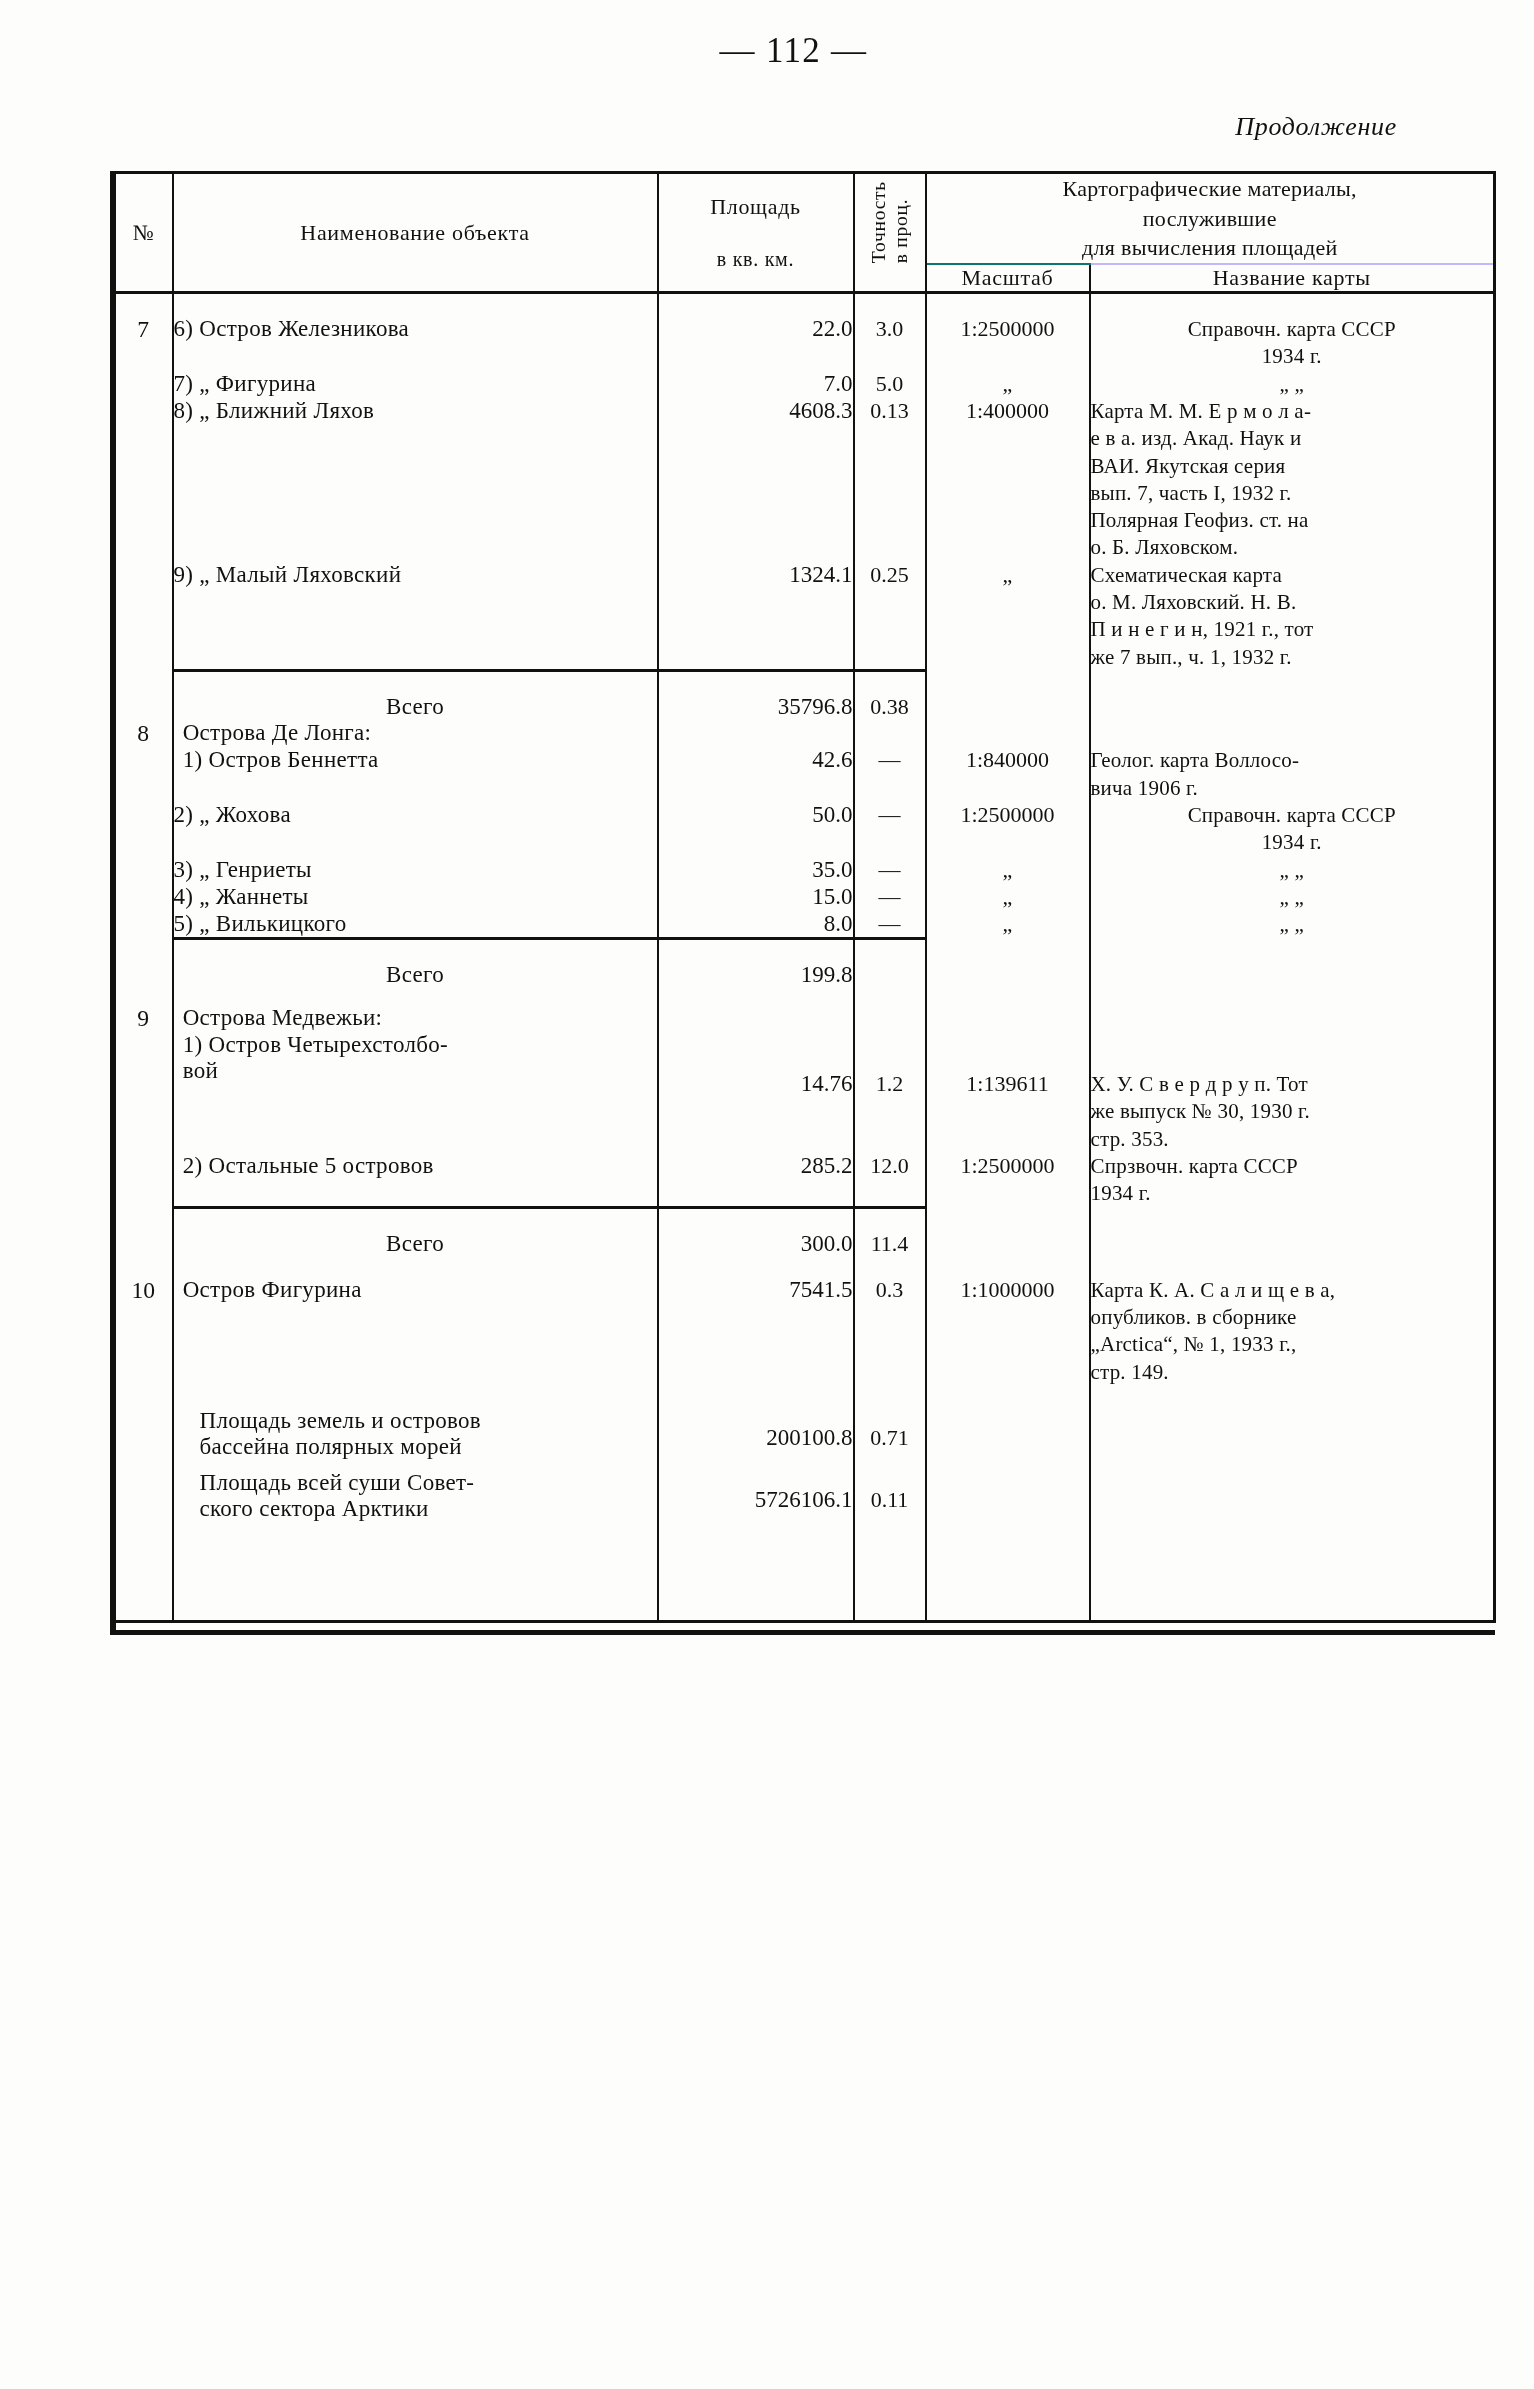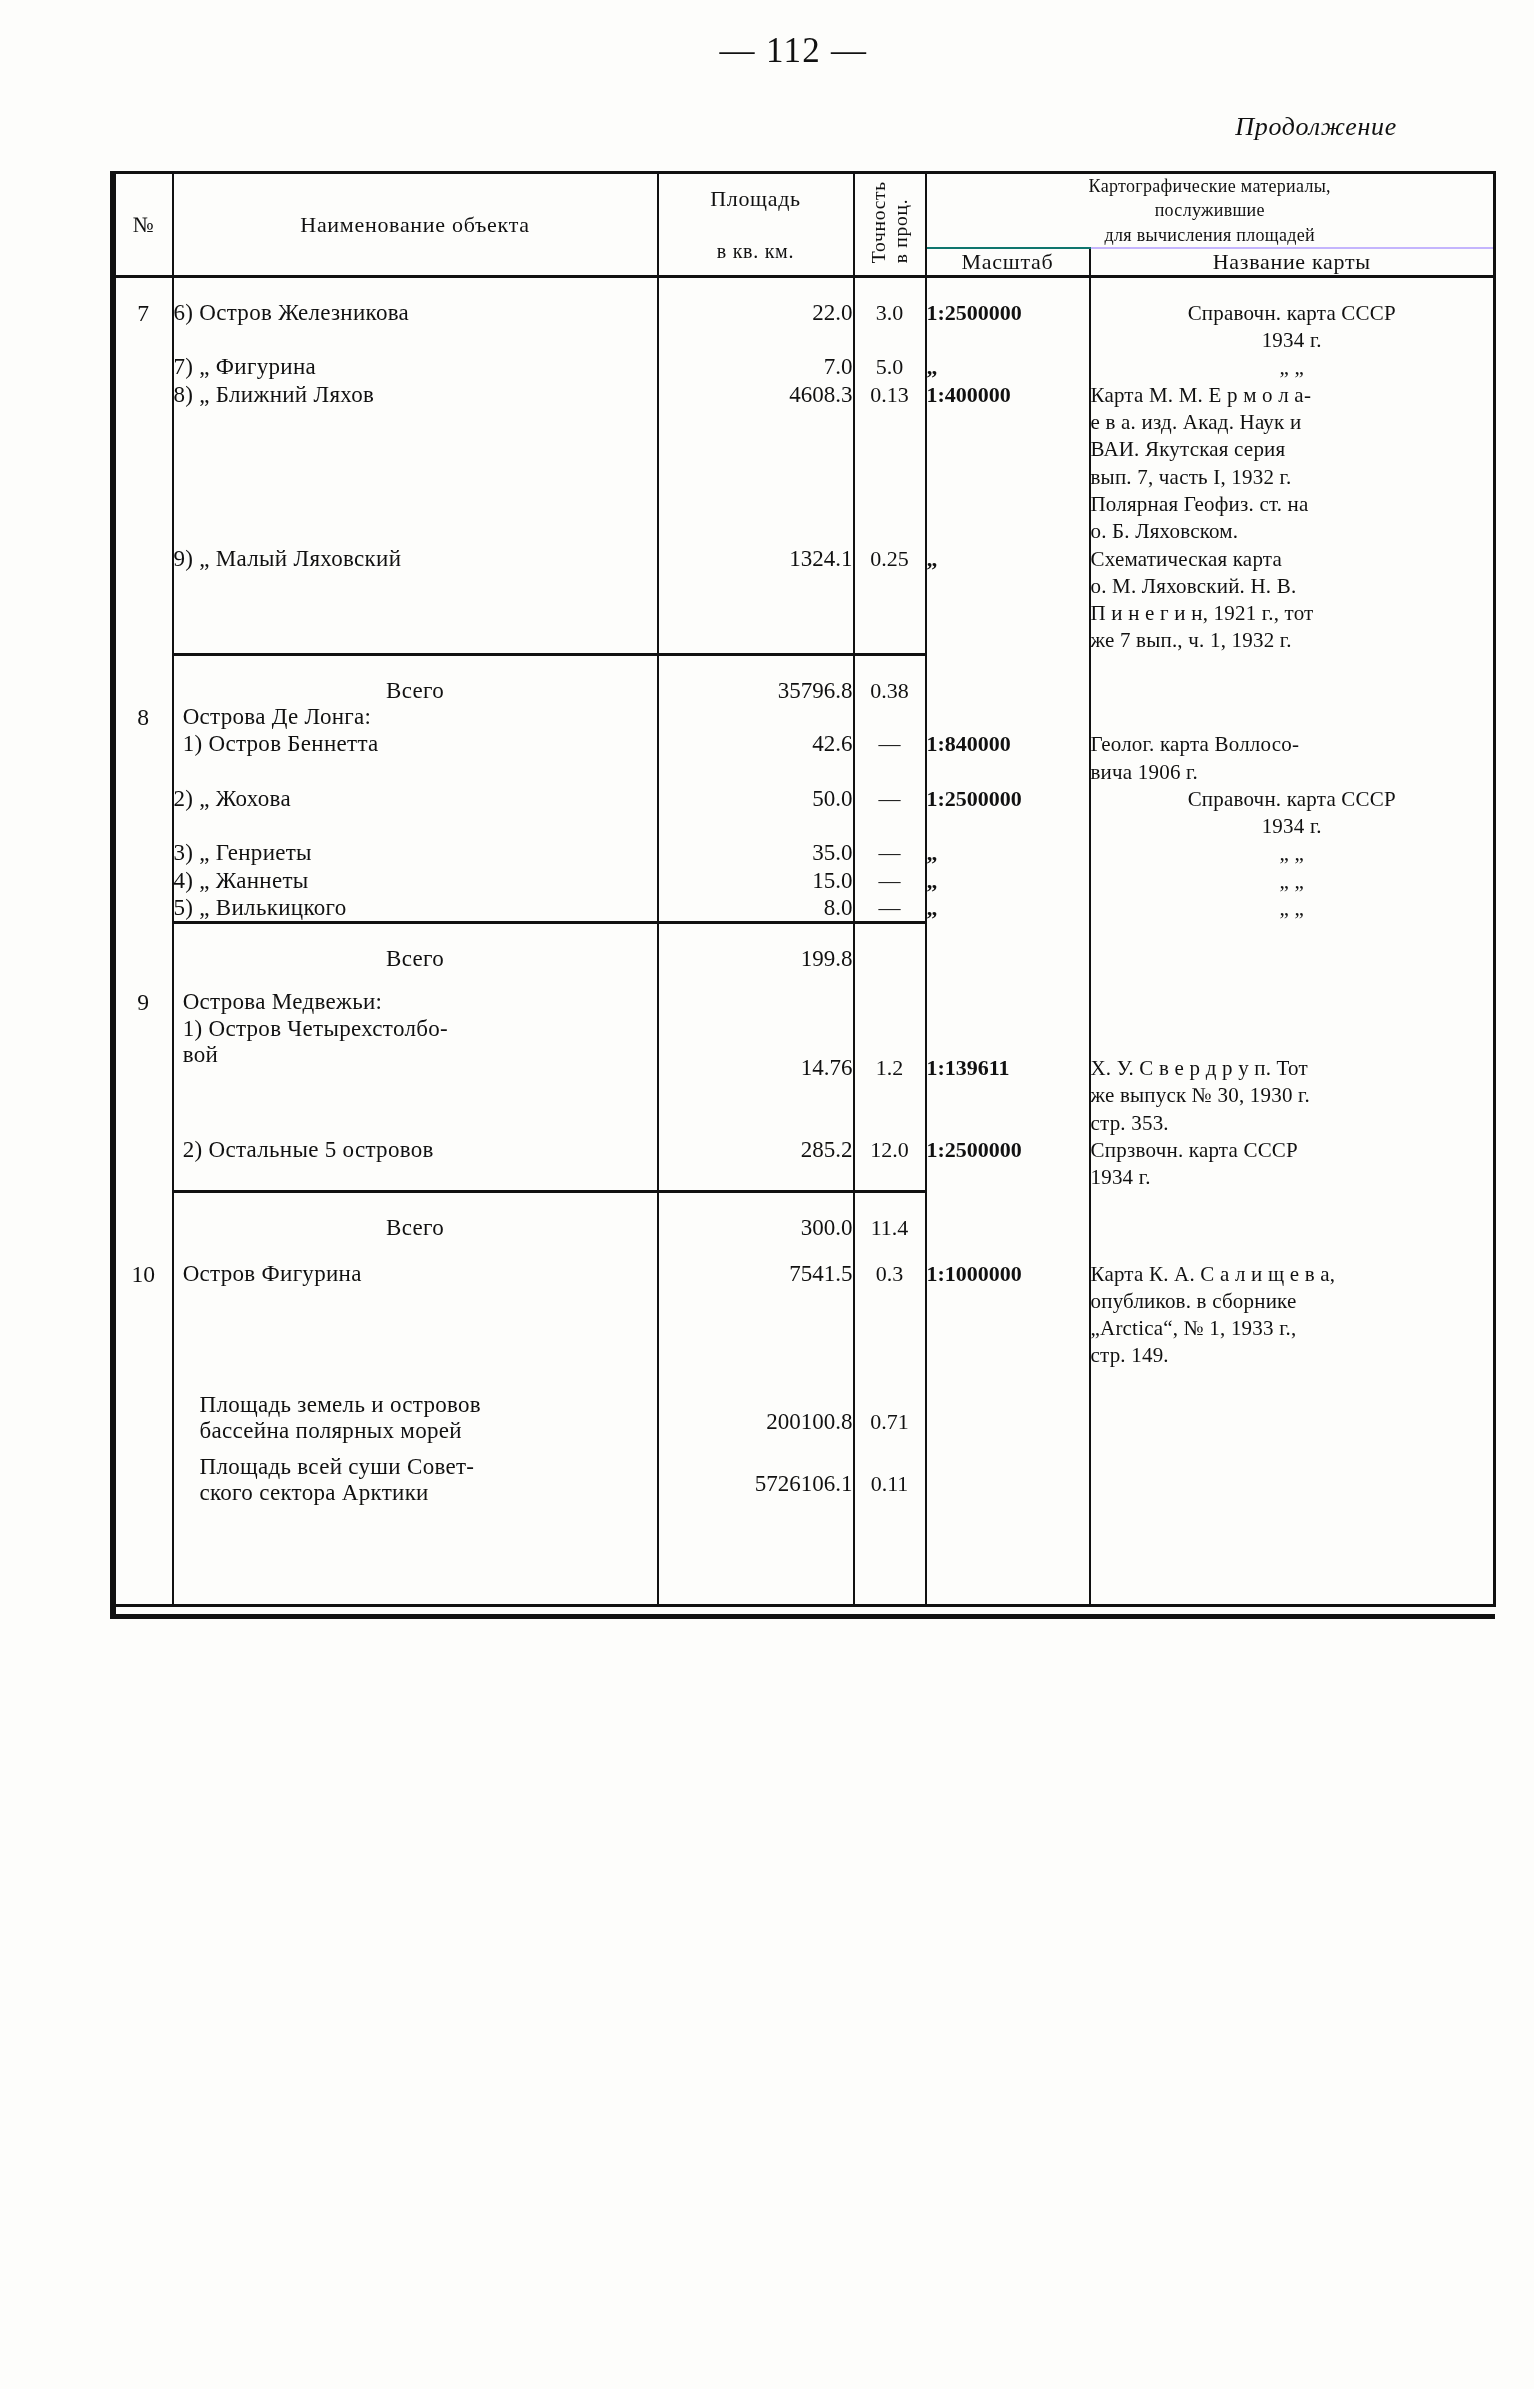--- a/index.html
+++ b/index.html
@@ -91,21 +91,21 @@
   .vert-wrap {
     height: 100%;
     display: flex;
     align-items: center;
     justify-content: center;
     padding: 6.5px 0;
   }
 
   .cartohdr {
     text-align: center;
-    font-size: 18px;
+    font-size: 22px;
     line-height: 1.35;
     padding: 7.9px 6.5px 6.5px;
     letter-spacing: 0.3px;
   }
   .sub-hdr {
     text-align: center;
     font-size: 22px;
     padding: 7.9px 3.9px 7.9px;
     letter-spacing: 0.7px;
   }
@@ -125,24 +125,23 @@
     text-align: right;
     padding: 9.2px 17px 3.9px 6.5px;
     font-size: 23px;
   }
   td.prec {
     text-align: center;
     padding: 9.2px 3.9px 3.9px;
     font-size: 22px;
   }
   td.scale {
-    text-align: left;
+    text-align: center;
     padding: 9.2px 3.9px 3.9px;
     font-size: 22px;
-    font-weight: bold;
   }
   td.map {
     padding: 9.2px 10.5px 3.9px 11.8px;
     font-size: 21px;
     line-height: 1.3;
     letter-spacing: 0.2px;
     white-space: pre-line;
   }
   td.map.center {
     text-align: center;

